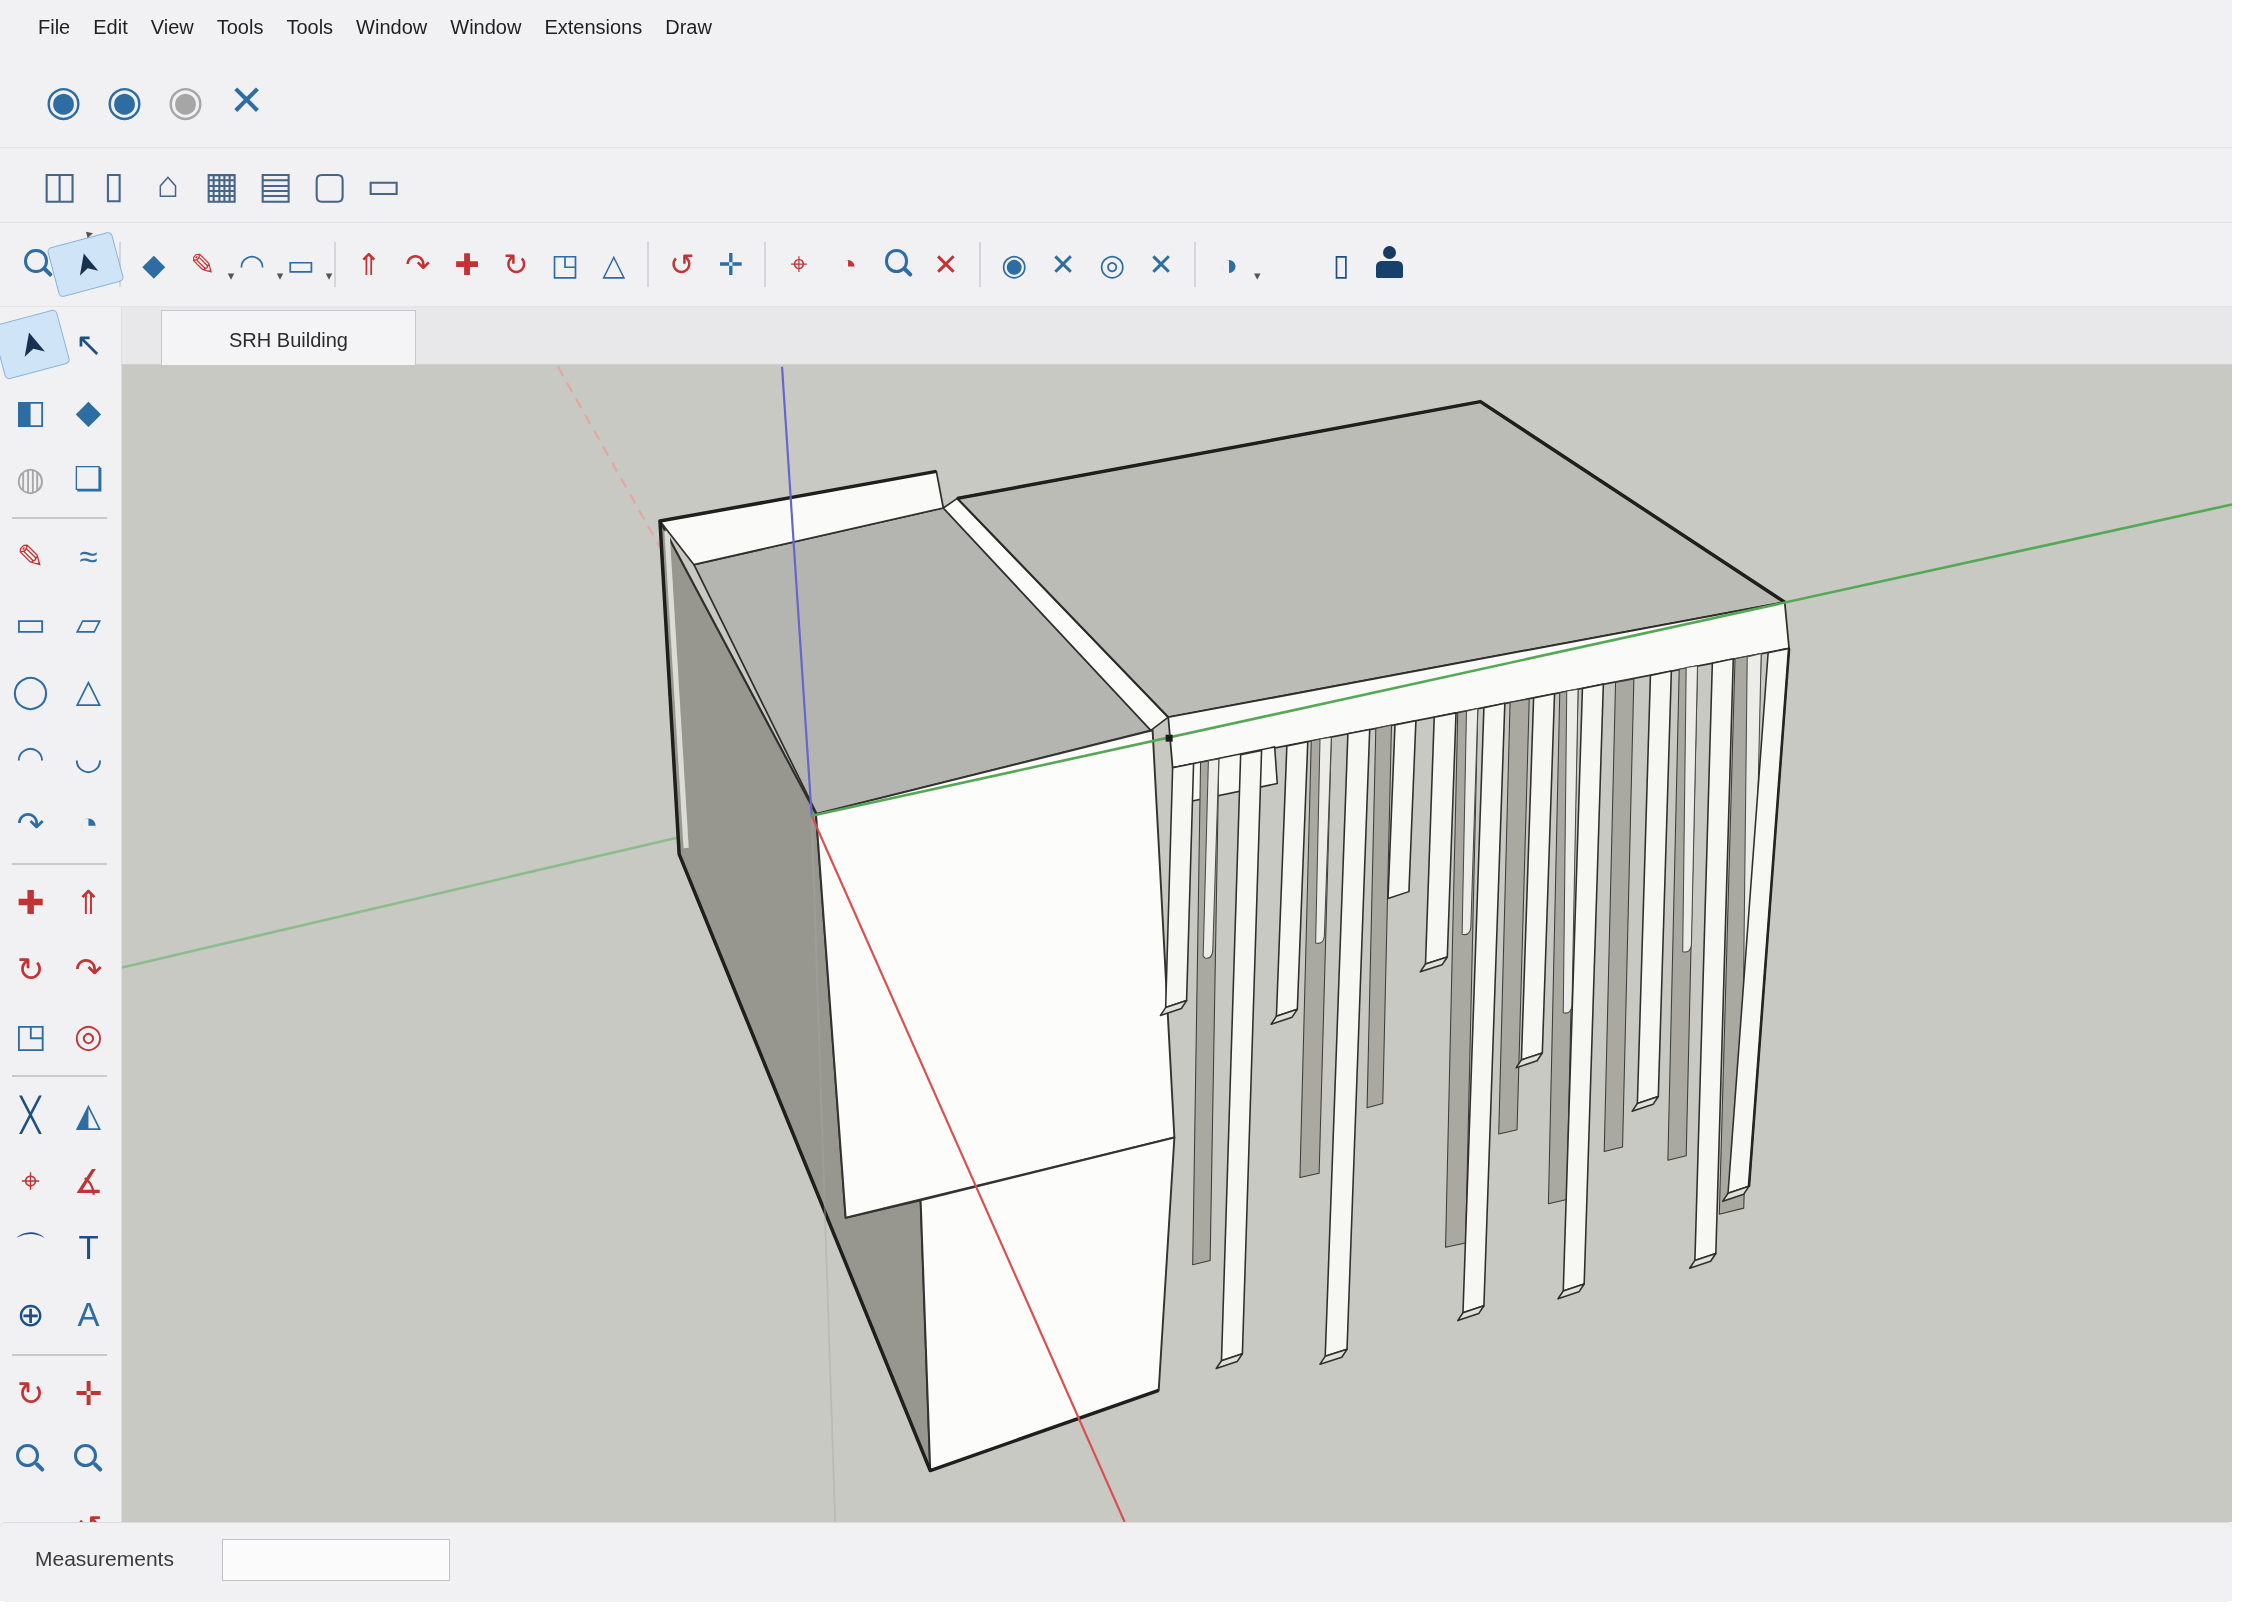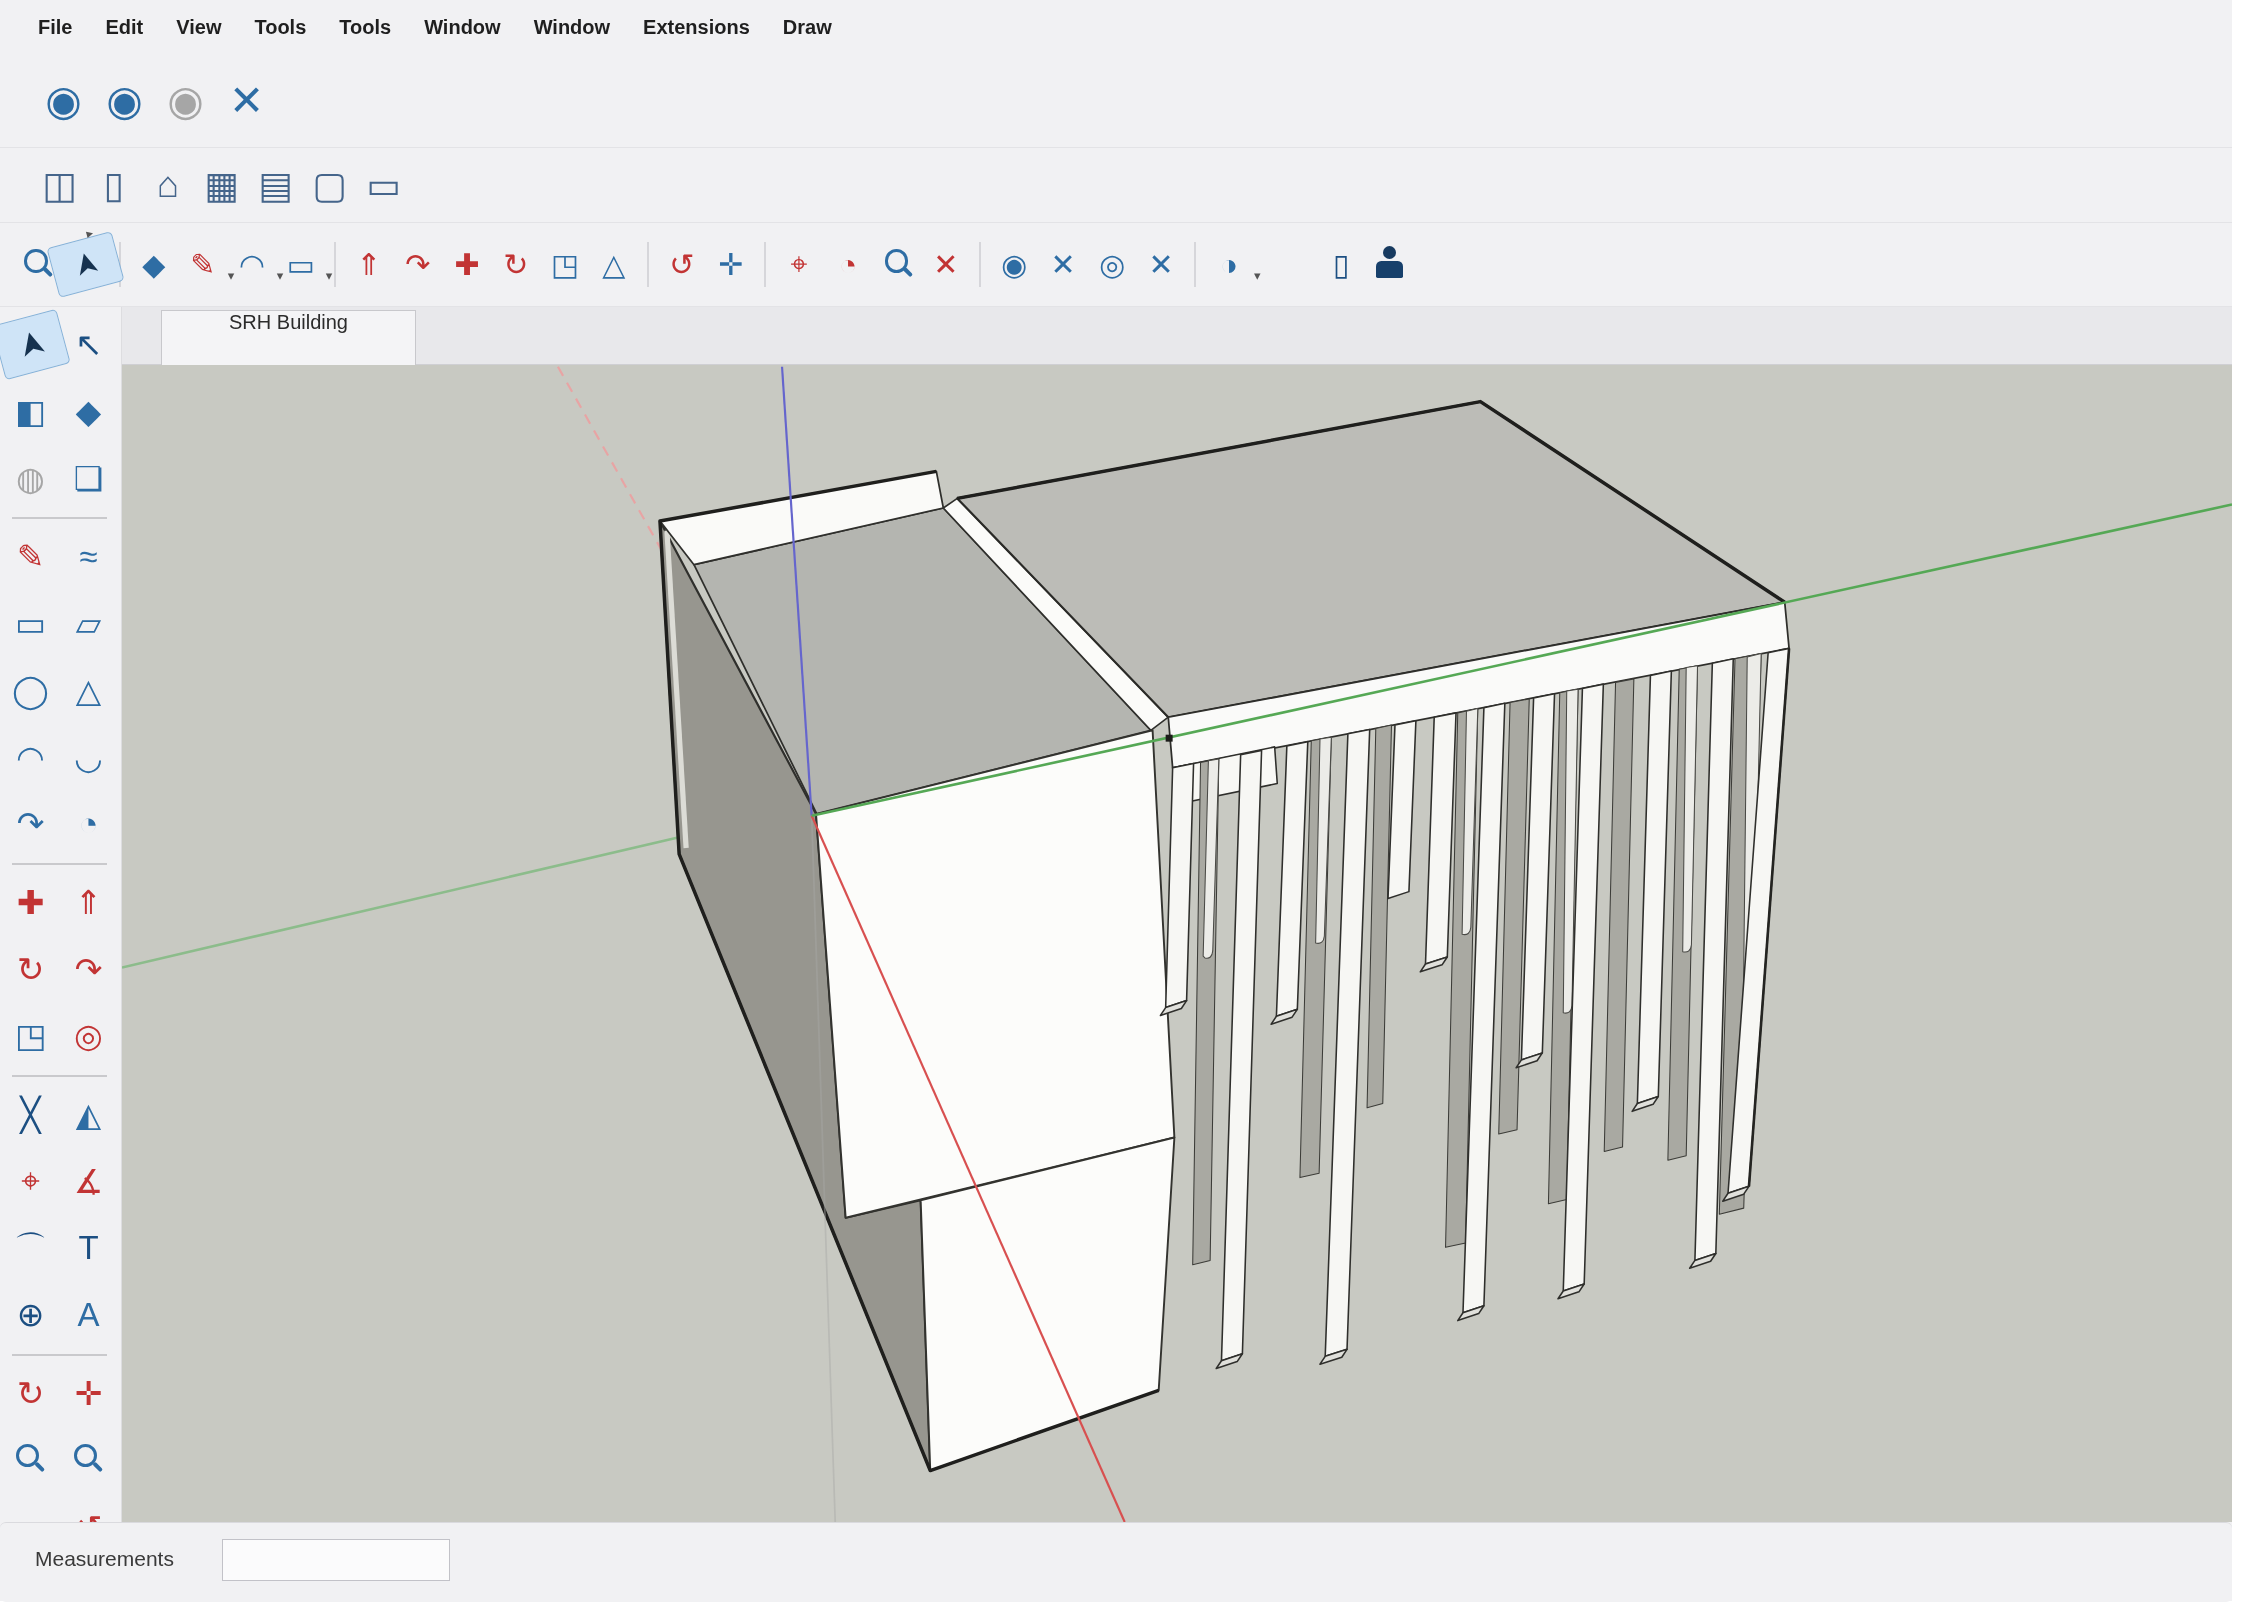--- a/index.html
+++ b/index.html
@@ -1,21 +1,21 @@
 <!DOCTYPE html>
 <html style="font-size:14px"><head>
 <meta charset="utf-8">
 <style>
   html,body{margin:0;padding:0;background:#ffffff;width:2261px;height:1619px;
     font-family:"Liberation Sans","DejaVu Sans",sans-serif;overflow:hidden;}
   .app{position:absolute;left:0;top:0;width:2232px;height:1601px;background:#f1f1f3;}
 
   
   .menubar{position:absolute;left:0;top:0;width:100%;height:54px;display:flex;align-items:center;
-    padding-left:38px;gap:33px;font-size:20px;color:#1f1f1f;background:#f1f1f3;box-sizing:border-box;font-weight:bold;}
+    padding-left:38px;gap:23px;font-size:20px;color:#1f1f1f;background:#f1f1f3;box-sizing:border-box;}
   .menu-item{cursor:default;}
 
   
   .trow{position:absolute;left:0;width:100%;display:flex;align-items:center;box-sizing:border-box;
     background:#f1f1f3;border-bottom:0.9px solid #e3e3e6;}
   .row1{top:54px;height:94px;padding-left:33px;}
   .row2{top:148px;height:75px;padding-left:33px;}
   .row3{top:223px;height:84px;padding-left:12.2px;}
   .icon{display:flex;align-items:center;justify-content:center;position:relative;flex:0 0 auto;}
   .row1 .icon{width:61px;height:75px;font-size:42px;}
@@ -48,21 +48,21 @@
   .left-toolbar .icon{width:54px;height:65px;font-size:33px;margin-bottom:1.7px;}
   .left-toolbar .mag::before{left:12.2px;top:15.7px;}
   .left-toolbar .mag::after{left:30px;top:37px;}
   .tool-div{grid-column:1 / span 2;height:12.2px;position:relative;}
   .tool-div::after{content:"";position:absolute;left:8.7px;right:12.2px;top:5.2px;height:1.7px;background:#c9c9cc;}
 
   
   .tabstrip{position:absolute;left:122px;top:307px;width:2110px;height:58px;background:#e8e8eb;
     border-bottom:0.9px solid #cfcfd3;box-sizing:border-box;}
   .tab{position:absolute;left:39px;top:2.6px;width:255px;height:60px;background:#f4f4f6;
-    border:0.9px solid #c8c8cc;border-bottom:none;display:flex;justify-content:center;
+    border:0.9px solid #c8c8cc;border-bottom:none;display:flex;align-items:center;justify-content:center;
     font-size:20px;color:#2b2b2b;box-sizing:border-box;}
 
   
   .viewport{position:absolute;left:122px;top:365px;width:2110px;height:1157px;background:#c8c9c2;}
   .viewport svg{display:block;}
 
   
   .statusbar{position:absolute;left:0;top:1522px;width:2232px;height:79px;background:#f1f1f3;
     border-top:0.9px solid #dadade;border-radius:6px;}
   .meas-label{position:absolute;left:35px;top:24.4px;font-size:21px;color:#3a3a3a;}

